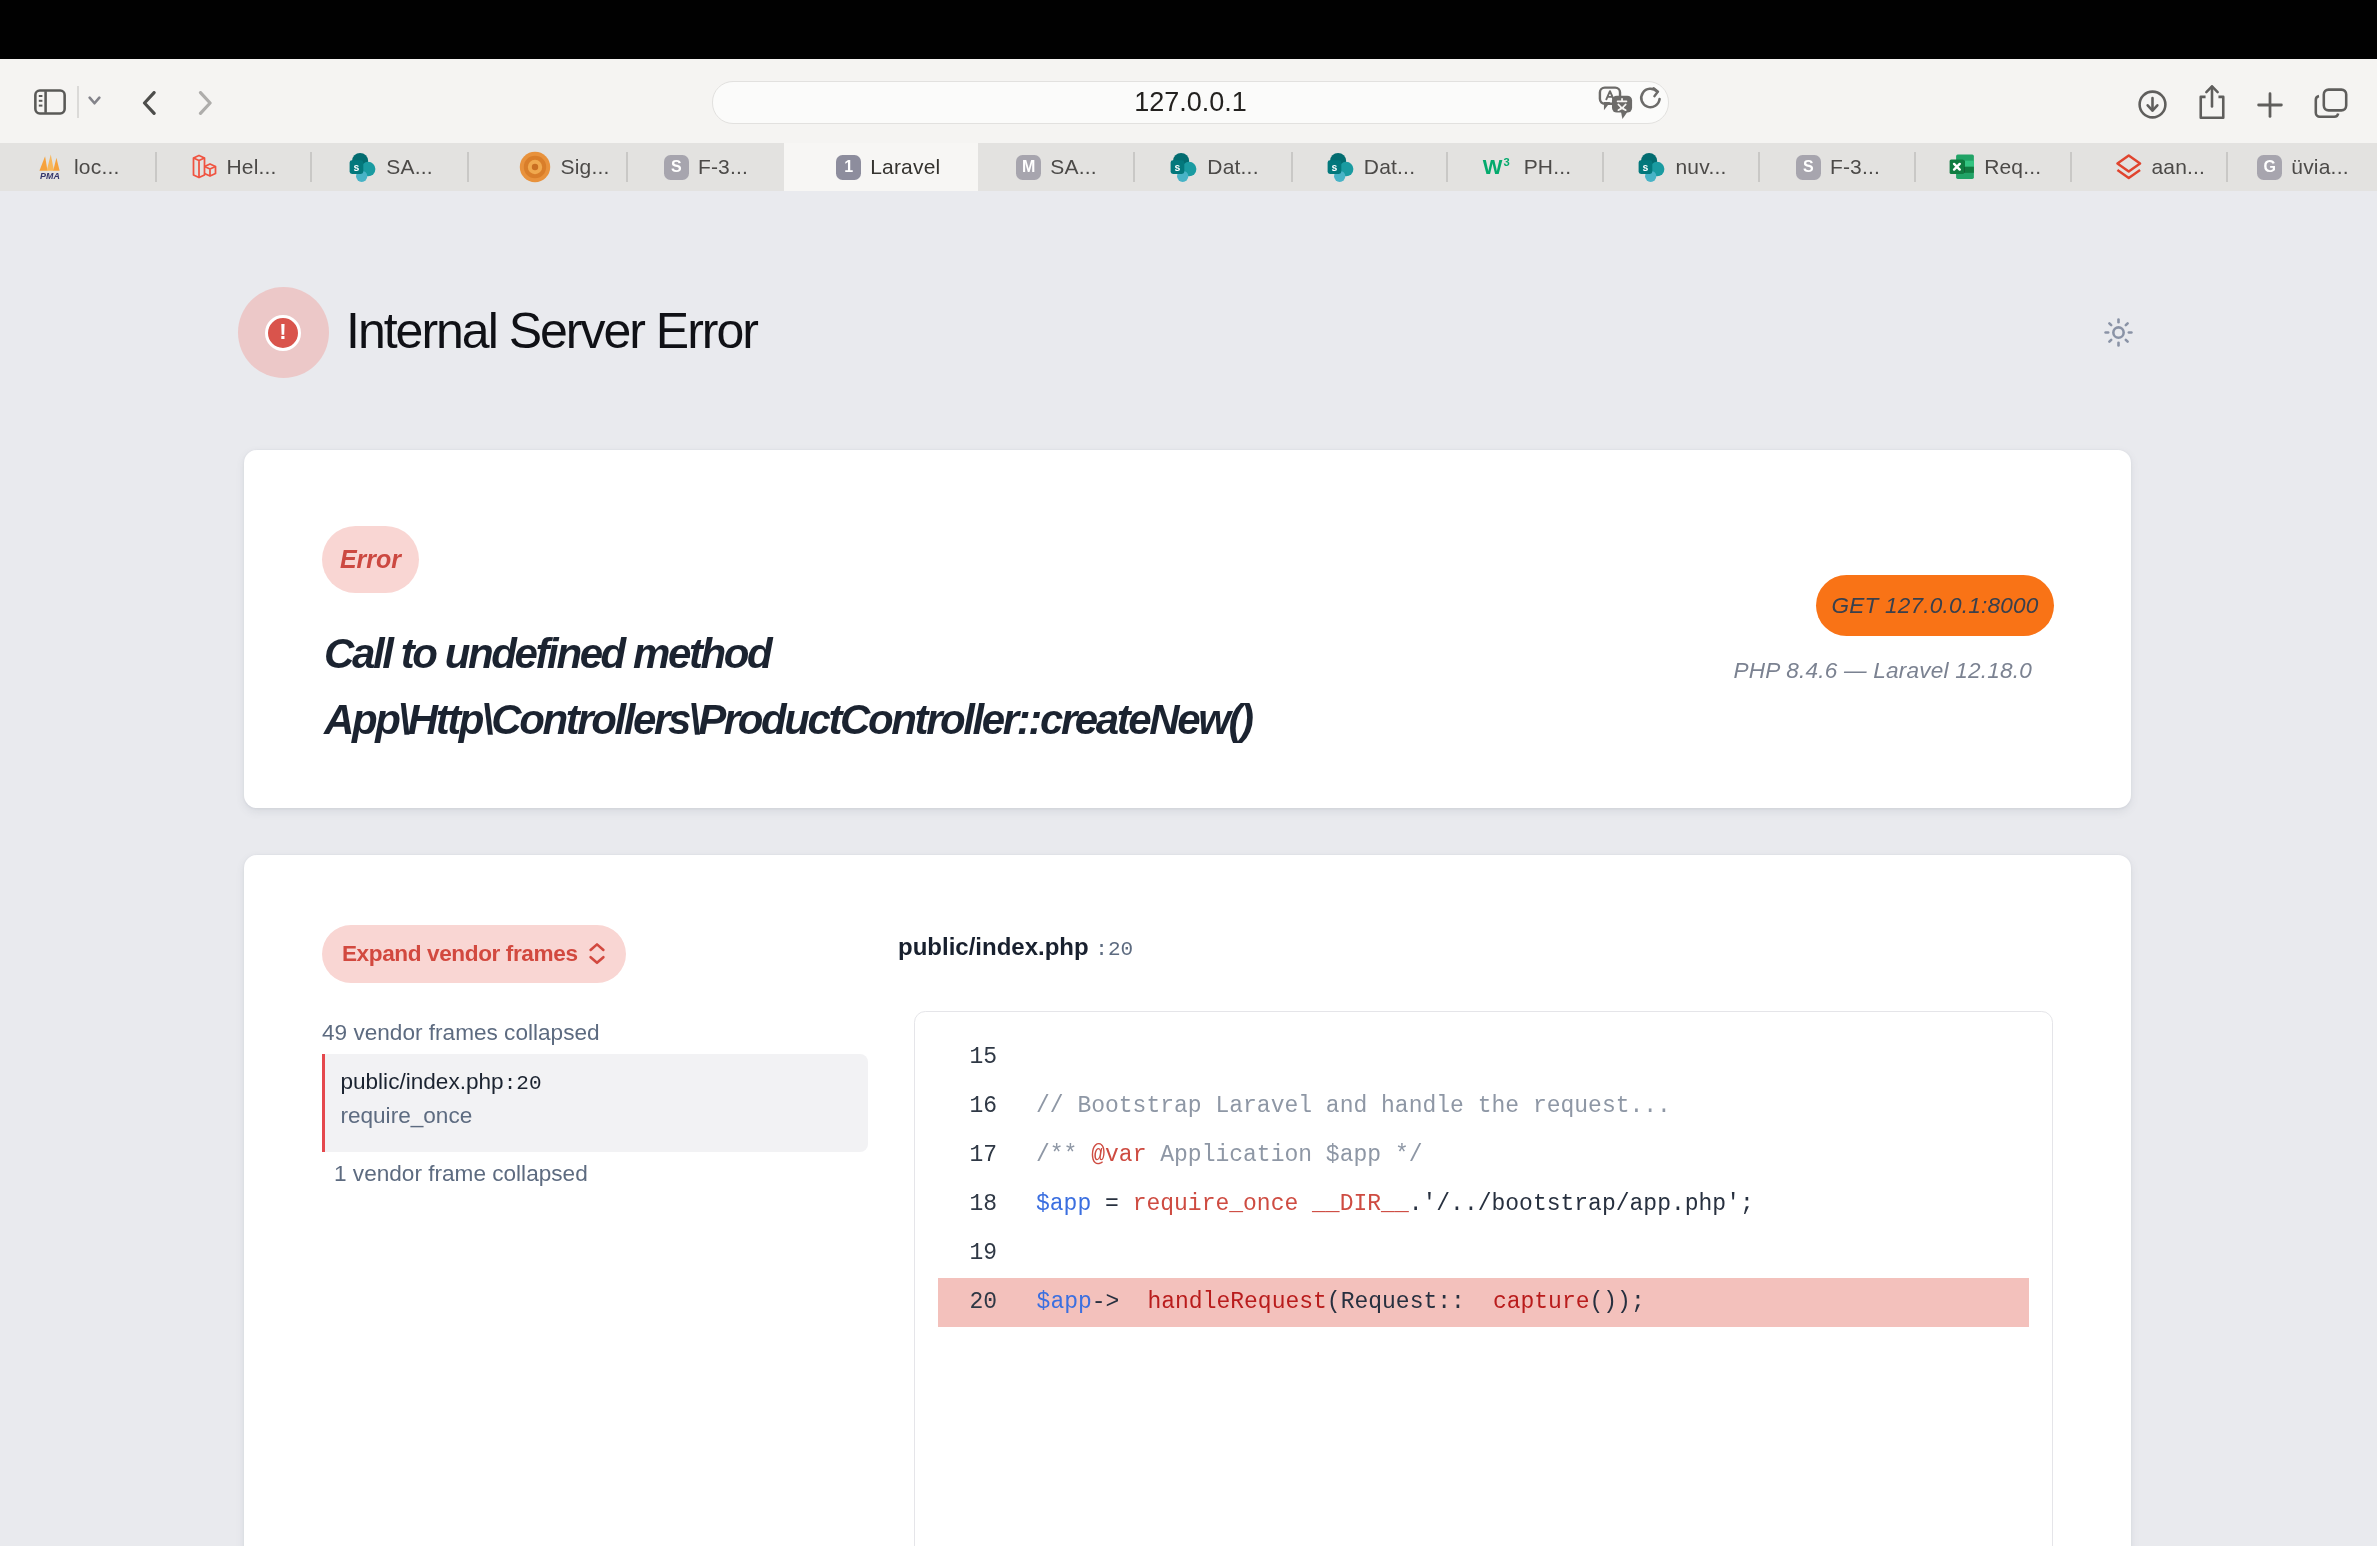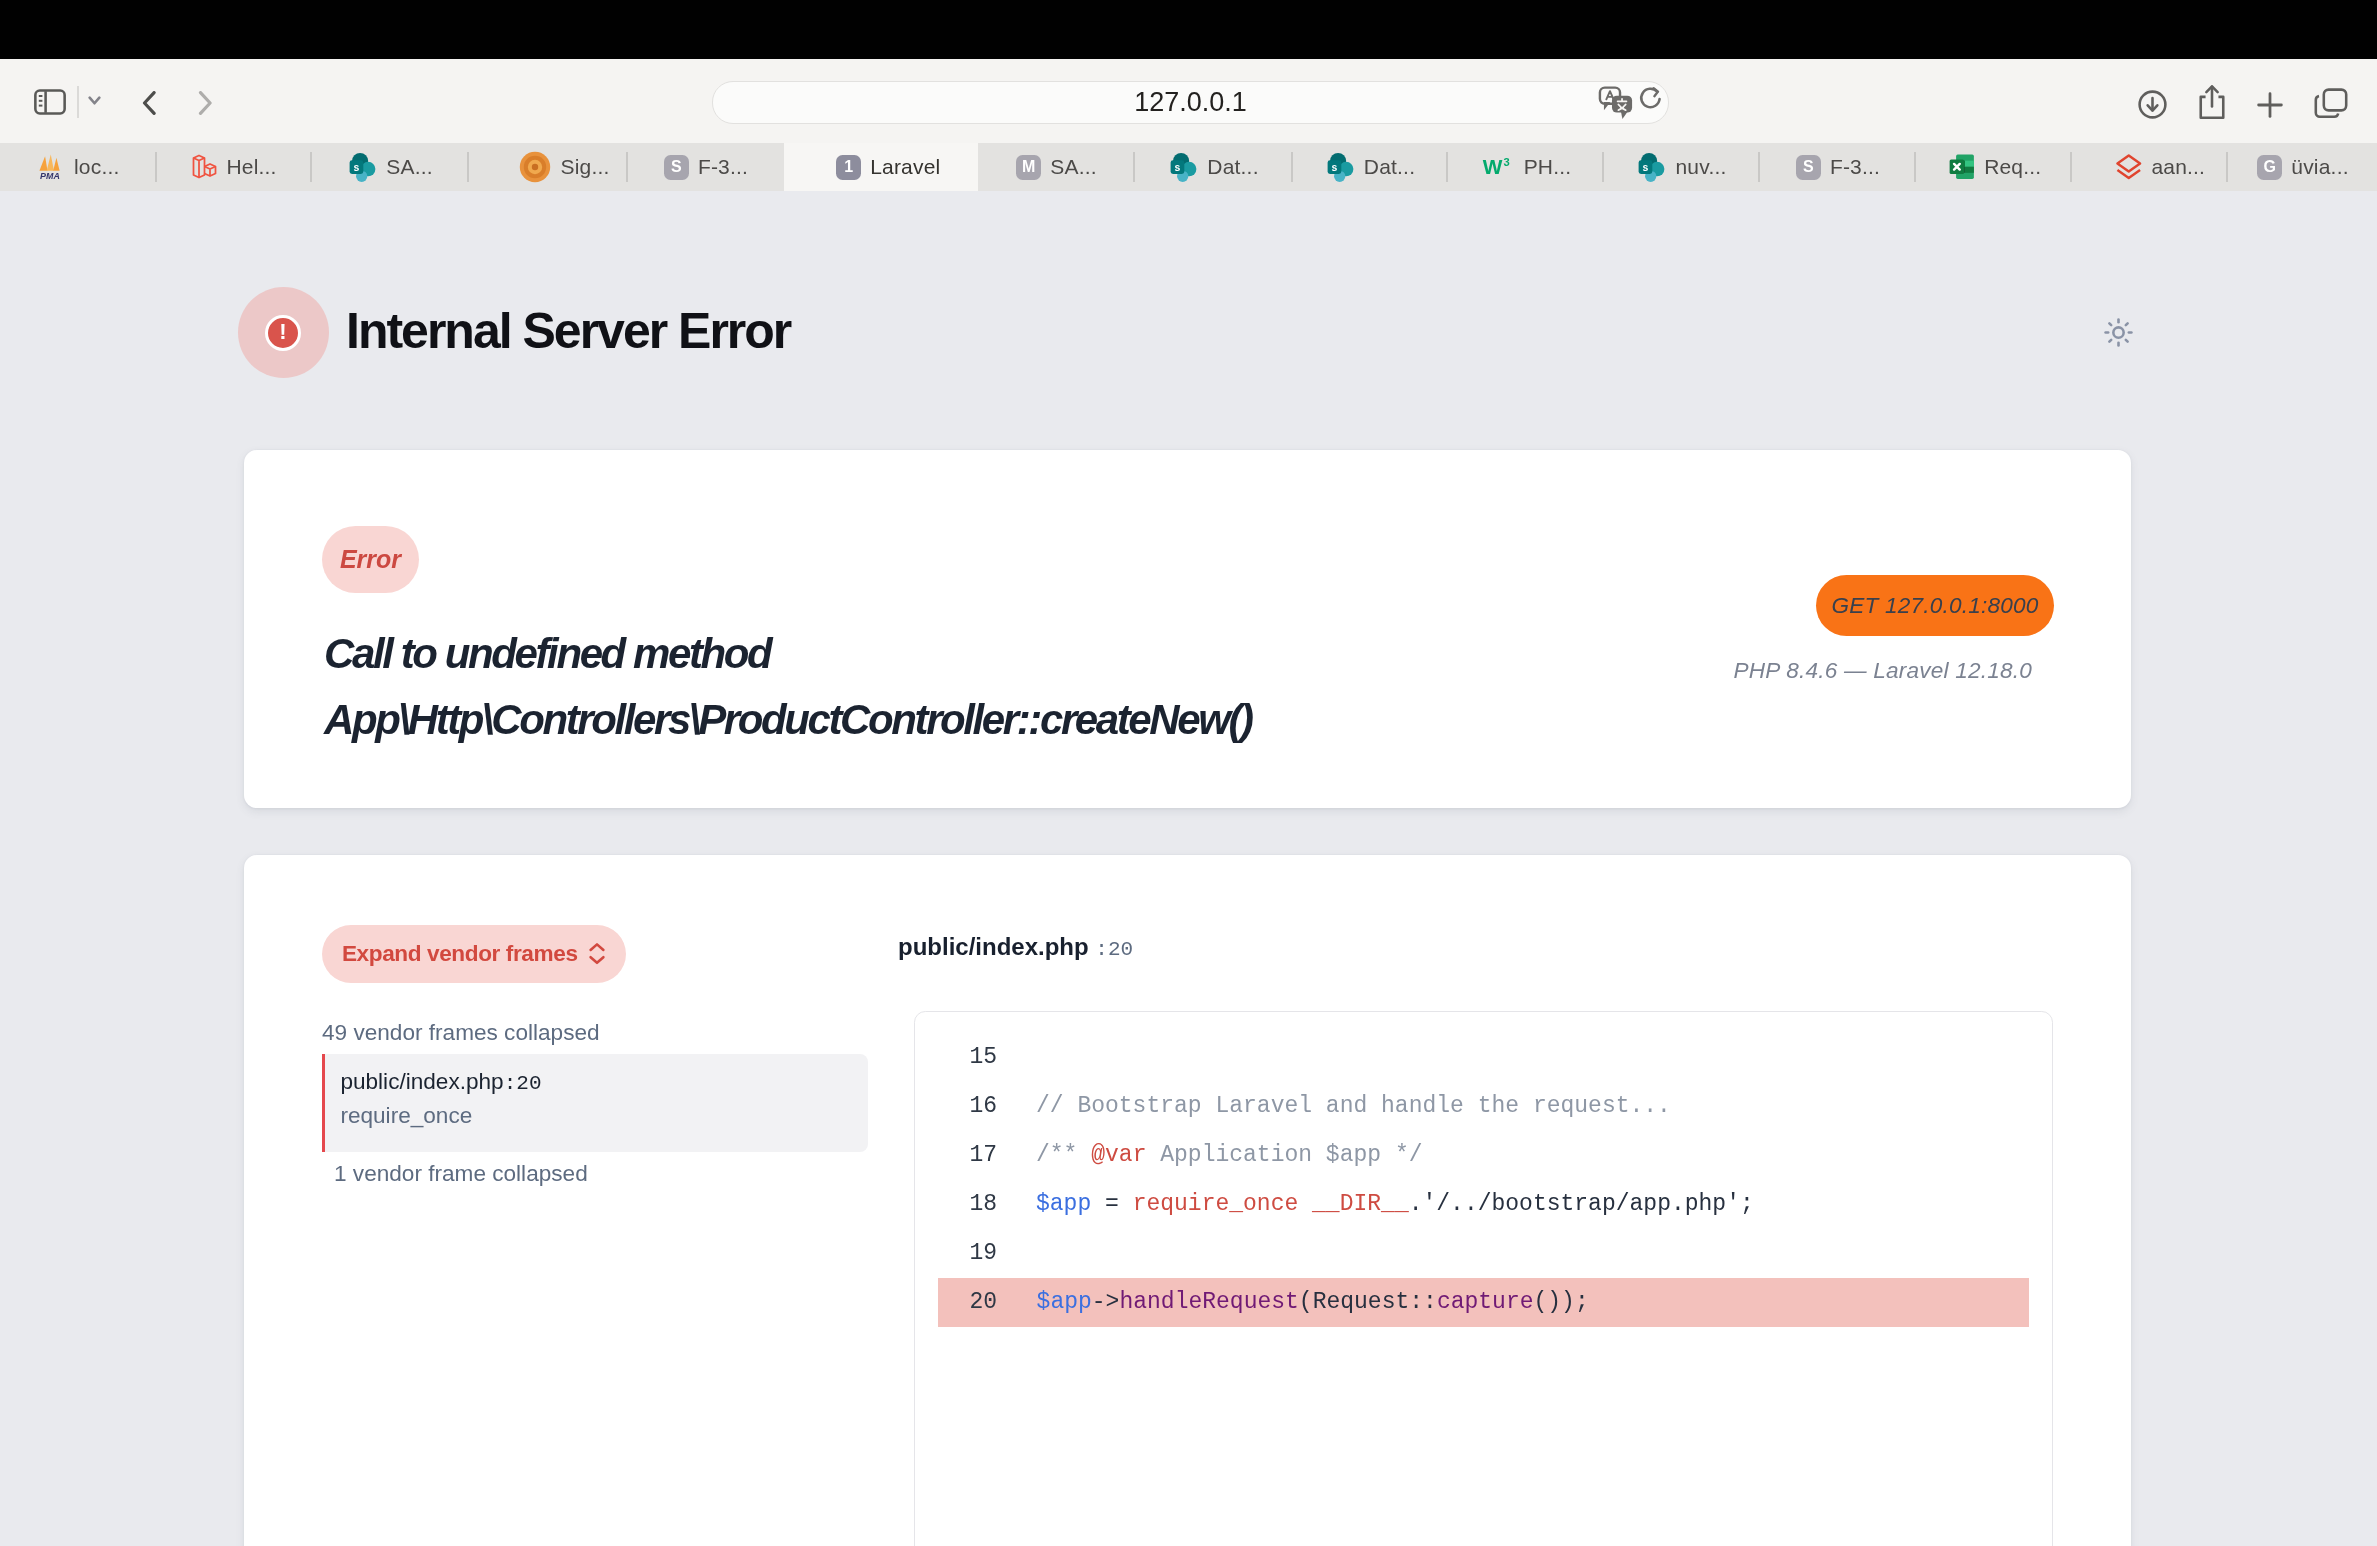--- a/index.html
+++ b/index.html
@@ -22,21 +22,21 @@
   .tab-label { font-size:21px; color:#4c4a48; letter-spacing:0.2px; white-space:nowrap; }
   .tab.active { background:#f7f6f4; border-radius:0; padding-left:14.6px; }
   .tab.active .tab-label { color:#35332f; }
   .favsq { width:25px; height:25px; border-radius:6.5px; display:flex; align-items:center; justify-content:center; color:#fff; font-weight:bold; font-size:16px; flex:0 0 auto; }
 
   
   .page { position:absolute; left:0; top:191px; width:2377px; height:1355px; background:#e9eaee; }
 
   .hdr-circle { position:absolute; left:238px; top:96px; width:91px; height:91px; border-radius:50%; background:#ecc8c8; }
   .hdr-red { position:absolute; left:27px; top:27.5px; width:36px; height:36px; border-radius:50%; background:#d9544c; border:3.2px solid #fff; color:#fff; font-weight:bold; font-size:22px; text-align:center; line-height:28px; }
-  .hdr-title { position:absolute; left:346px; top:111px; font-size:50px; font-weight:bold; letter-spacing:-2px; color:#101116; }
+  .hdr-title { position:absolute; left:346px; top:111px; font-size:50px; font-weight:normal; letter-spacing:-2px; color:#101116; }
 
   .card { position:absolute; background:#fff; border-radius:13px; box-shadow:0 3.2px 8px rgba(80,85,110,0.10), 0 0.8px 2.4px rgba(80,85,110,0.08); }
   .card1 { left:244px; top:259px; width:1887px; height:358px;font-style:italic; }
   .card2 { left:244px; top:664px; width:1887px; height:728px; }
 
   .badge-error { position:absolute; left:78px; top:76px; width:97px; height:67px; border-radius:34px; background:#f9d6d3; color:#cc4941; font-weight:bold; font-size:25px; display:flex; align-items:center; justify-content:center; letter-spacing:0; }
   .exc-msg { position:absolute; left:80px; top:171px; font-size:42px; font-weight:bold; color:#1b2330; letter-spacing:-2.4px; line-height:66px; }
   .get-chip { position:absolute; right:77px; top:125px; height:61px; border-radius:31px; background:#f97316; color:#39404d; font-size:22.6px; display:flex; align-items:center; padding:0 15.4px; letter-spacing:0.2px; }
   .phpver { position:absolute; right:99px; top:208px; font-size:22.6px; color:#7b8291; letter-spacing:0.2px; }
 
@@ -54,21 +54,21 @@
   .codeblock { position:absolute; left:670px; top:156px; width:1139px; height:582px; background:#fff; border:1.6px solid #e5e5e9; border-radius:11.3px; overflow:hidden; }
   .crow { position:relative; height:49px; font-family:"Liberation Mono", monospace; font-size:23px; white-space:pre; }
   .crow .ln { position:absolute; left:0; top:0; width:82px; text-align:right; line-height:49px; color:#2f3845; }
   .crow .cd { position:absolute; left:121px; top:0; line-height:49px; color:#27303f; }
   .crow.hl { background:#f3c1bc; margin:0 22.6px; }
   .crow.hl .ln { left:-22.6px; }
   .crow.hl .cd { left:99px; }
   .c-com { color:#8e97a5; }
   .c-red { color:#ce4b41; }
   .c-blue { color:#3b6fe0; }
-  .c-pur { color:#701a75; }
+  .c-pur { color:#b91c1c;margin-left:28px; }
   .c-dark { color:#27303f; }
 
   svg { display:block; }
 </style>
 </head>
 <body>
 
 <div class="menubar"></div>
 
 <div class="toolbar">

